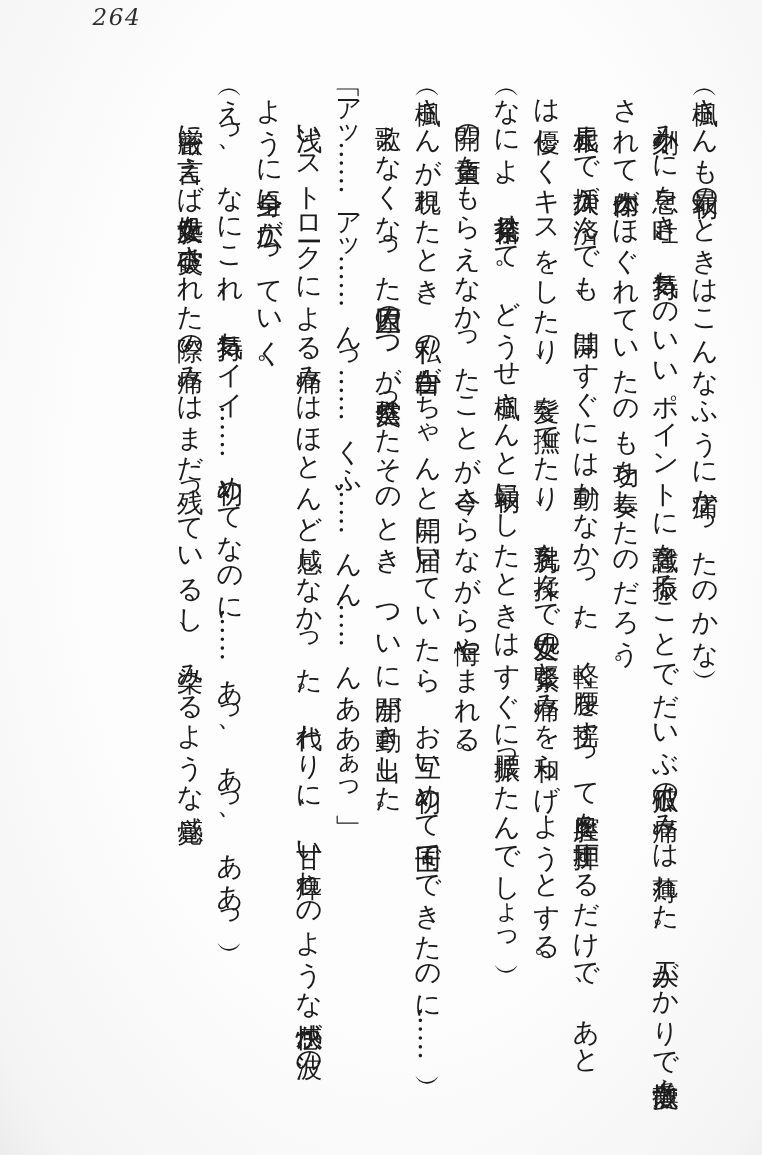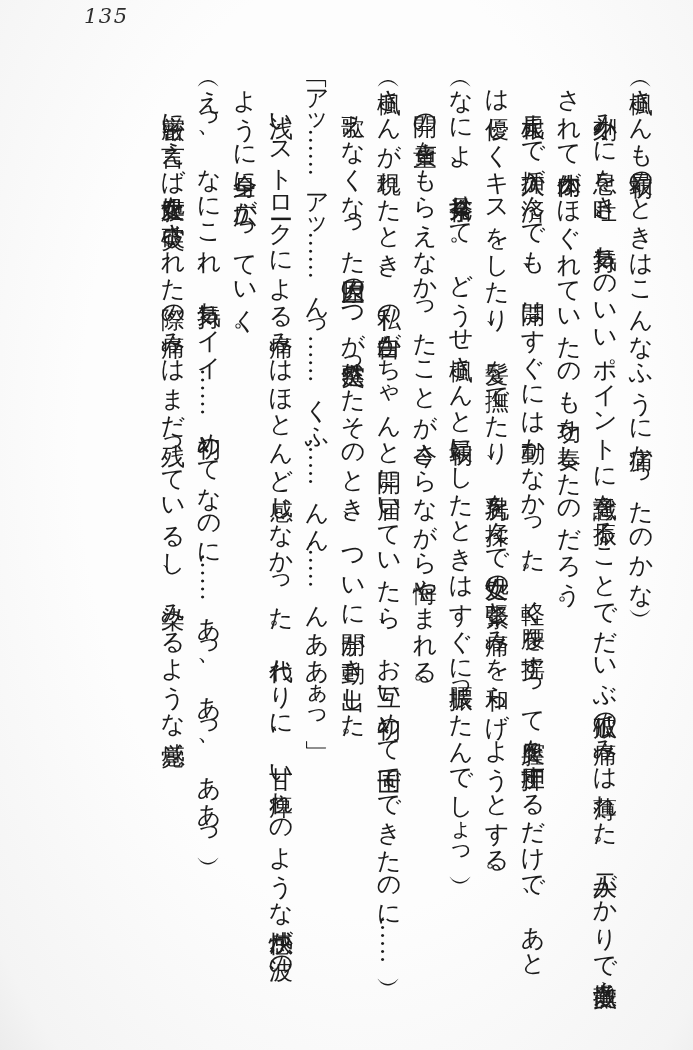--- a/index.html
+++ b/index.html
@@ -44,21 +44,21 @@
     padding: 0;
   }
   .text-block p.indent {
     text-indent: 1em;
   }
 </style>
 </head>
 <body>
 
 <div class="scan-page">
-  <div class="page-number">135</div>
+  <div class="page-number">264</div>
   <main class="text-block">
       <p class="">（楓さんも最初のときはこんなふうに痛かったのかな）</p>
       <p class="indent">小刻みに息を吐き、気持ちのいいポイントに意識を振ることでだいぶ破瓜の痛みは薄れた。二人がかりで散々愛撫されて肉体がほぐれていたのも功を奏したのだろう。</p>
       <p class="indent">根元まで挿入が済んでも、開はすぐには動かなかった。軽く腰を揺すって膣奥を押圧するだけで、あとは優しくキスをしたり、髪を撫でたり、乳房を揉んで処女の緊張と痛みを和らげようとする。</p>
       <p class="">（なによ、余裕見せて。どうせ楓さんと最初にしたときはすぐに腰振ったんでしょっ）</p>
       <p class="indent">開の童貞をもらえなかったことが今さらながら悔やまれる。</p>
       <p class="">（楓さんが現れたとき、私の告白がちゃんと開に届いていたら、お互い初めて同士でできたのに……）</p>
       <p class="indent">歌えなくなった原因の一つが突然甦ったそのとき、ついに開が動き出した。</p>
       <p class="">「アッ……アッ……んっ……くふ……んん……んああぁっ」</p>
       <p class="indent">浅いストロークによる痛みはほとんど感じなかった。代わりに、甘い痺れのような快感が波のように全身に広がっていく。</p>

